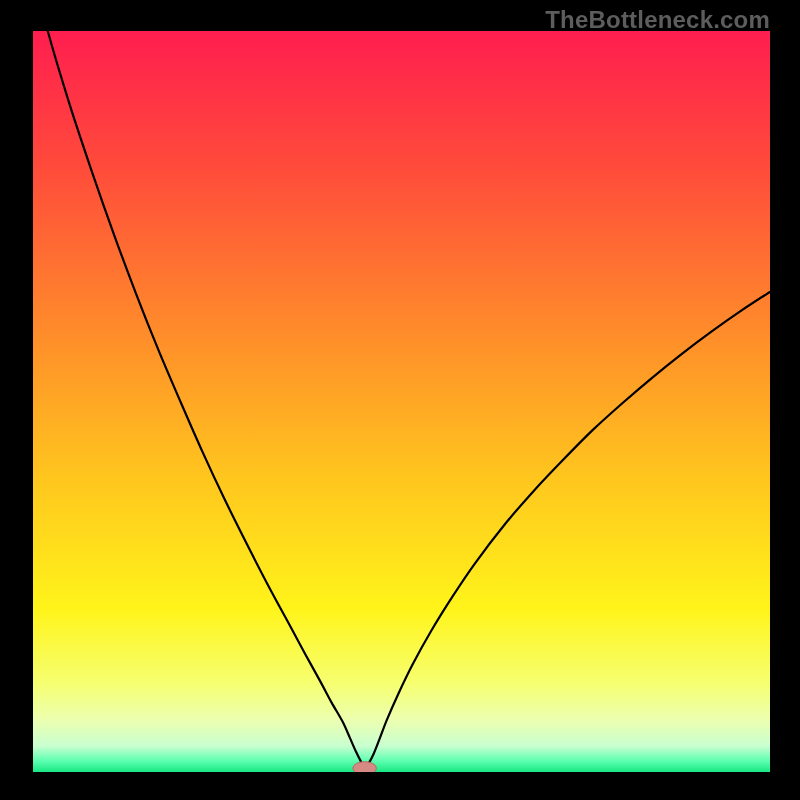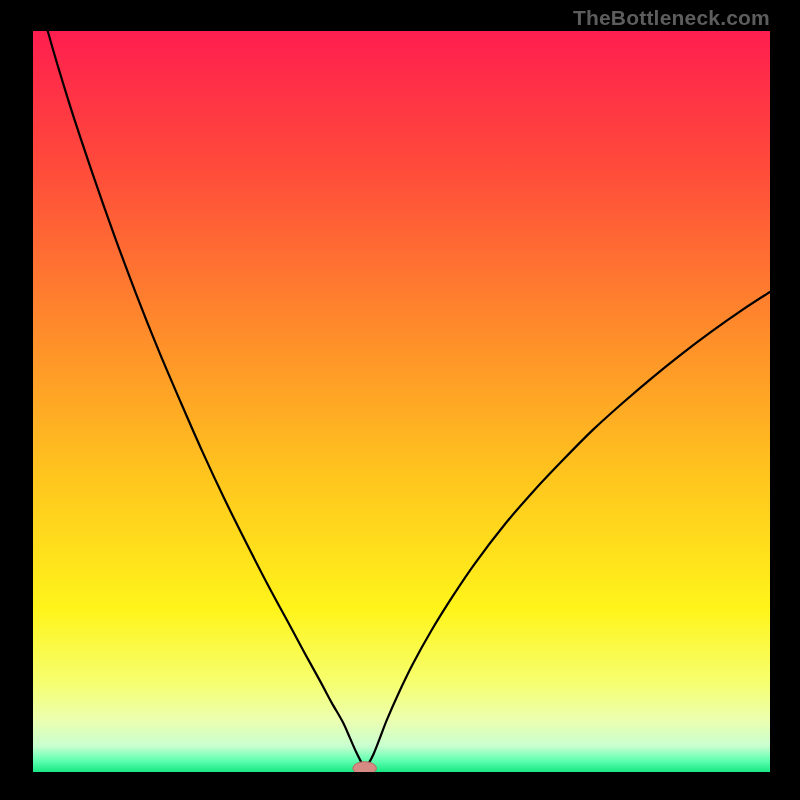--- a/index.html
+++ b/index.html
@@ -55,14 +55,14 @@
             <rect x="0" y="0" width="737" height="741"></rect>
           </clipPath>
         </defs>
         <rect x="0" y="0" width="737" height="741" fill="url(#bg-grad)"></rect>
         <g clip-path="url(#plot-clip)">
           <path d="M 0 -59.280000000000086 C 2.4566666666666666 -49.40000000000007, 8.598333333333333 -22.230000000000018, 14.74 0 C 20.881666666666668 22.230000000000018, 29.48 50.63500000000003, 36.85 74.10000000000002 C 44.22 97.56500000000001, 51.59 119.17749999999997, 58.96 140.78999999999996 C 66.33 162.40249999999995, 73.7 183.39749999999998, 81.07000000000001 203.77499999999998 C 88.44000000000001 224.15249999999997, 95.81 243.9125, 103.18 263.055 C 110.55000000000001 282.1975, 117.92 300.7225000000001, 125.29 318.63000000000005 C 132.66 336.5375, 140.03 353.457, 147.4 370.5 C 154.77 387.543, 162.14000000000001 404.58599999999996, 169.51000000000002 420.888 C 176.88000000000002 437.19, 184.25 452.99800000000005, 191.62 468.312 C 198.99 483.626, 206.35999999999999 498.19899999999996, 213.73 512.7719999999999 C 221.1 527.3449999999999, 228.47 541.7945, 235.84 555.75 C 243.21 569.7055, 251.80833333333334 585.143, 257.95 596.505 C 264.09166666666664 607.867, 267.77666666666664 614.9065, 272.69 623.922 C 277.60333333333335 632.9375, 283.1308333333333 642.694, 287.43 650.598 C 291.7291666666667 658.502, 294.8 664.677, 298.485 671.346 C 302.17 678.015, 306.46916666666664 684.684, 309.53999999999996 690.612 C 312.6108333333333 696.54, 314.69899999999996 701.9739999999999, 316.90999999999997 706.914 C 319.121 711.854, 320.96349999999995 716.3, 322.806 720.252 C 324.6485 724.204, 326.49100000000004 727.7855, 327.96500000000003 730.626 C 329.439 733.4665, 330.4216666666667 736.9245, 331.65000000000003 737.295 C 332.8783333333334 737.6655, 333.86100000000005 735.1955, 335.33500000000004 732.849 C 336.809 730.5025, 338.65150000000006 727.2915, 340.494 723.216 C 342.3365 719.1405, 344.179 714.077, 346.39 708.396 C 348.601 702.7149999999999, 350.68916666666667 696.54, 353.76 689.13 C 356.8308333333333 681.72, 360.5158333333333 673.1985, 364.815 663.936 C 369.1141666666667 654.6735000000001, 374.02750000000003 644.176, 379.555 633.5550000000001 C 385.0825 622.9340000000001, 391.2241666666667 611.6955, 397.98 600.21 C 404.73583333333335 588.7245, 412.71999999999997 576.004, 420.09 564.642 C 427.46 553.2800000000001, 433.60166666666663 543.894, 442.2 532.038 C 450.79833333333335 520.182, 461.85333333333335 505.60900000000004, 471.68 493.50600000000003 C 481.50666666666666 481.403, 491.33333333333337 470.288, 501.16 459.42 C 510.9866666666667 448.552, 520.8133333333333 438.42499999999995, 530.64 428.29799999999994 C 540.4666666666667 418.17099999999994, 550.2933333333333 408.0439999999999, 560.12 398.65799999999996 C 569.9466666666667 389.272, 579.7733333333333 380.627, 589.6 371.982 C 599.4266666666667 363.33700000000005, 609.2533333333332 354.93899999999996, 619.0799999999999 346.78799999999995 C 628.9066666666666 338.63699999999994, 638.7333333333333 330.733, 648.5600000000001 323.076 C 658.3866666666668 315.41900000000004, 668.2133333333334 308.009, 678.0400000000001 300.846 C 687.8666666666668 293.683, 697.6933333333334 286.767, 707.52 280.098 C 717.3466666666666 273.42900000000003, 732.0866666666667 264.043, 737 260.832" fill="none" stroke="#000000" stroke-width="2.2" stroke-linecap="round" stroke-linejoin="round"></path>
           <ellipse cx="331.65000000000003" cy="737.295" rx="11.792" ry="6.6690000000000005" fill="#d58a84" stroke="#b56b63" stroke-width="1"></ellipse>
         </g>
       </svg>
     </div>
-  <div class="watermark" id="watermark" style="right: 30px; top: 6px; font-size: 21px; color: rgb(93, 93, 93);">TheBottleneck.com</div>
+  <div class="watermark" id="watermark" style="right: 30px; top: 6px; font-size: 24px; color: rgb(93, 93, 93);">TheBottleneck.com</div>
 </div>
 
 </body></html>

